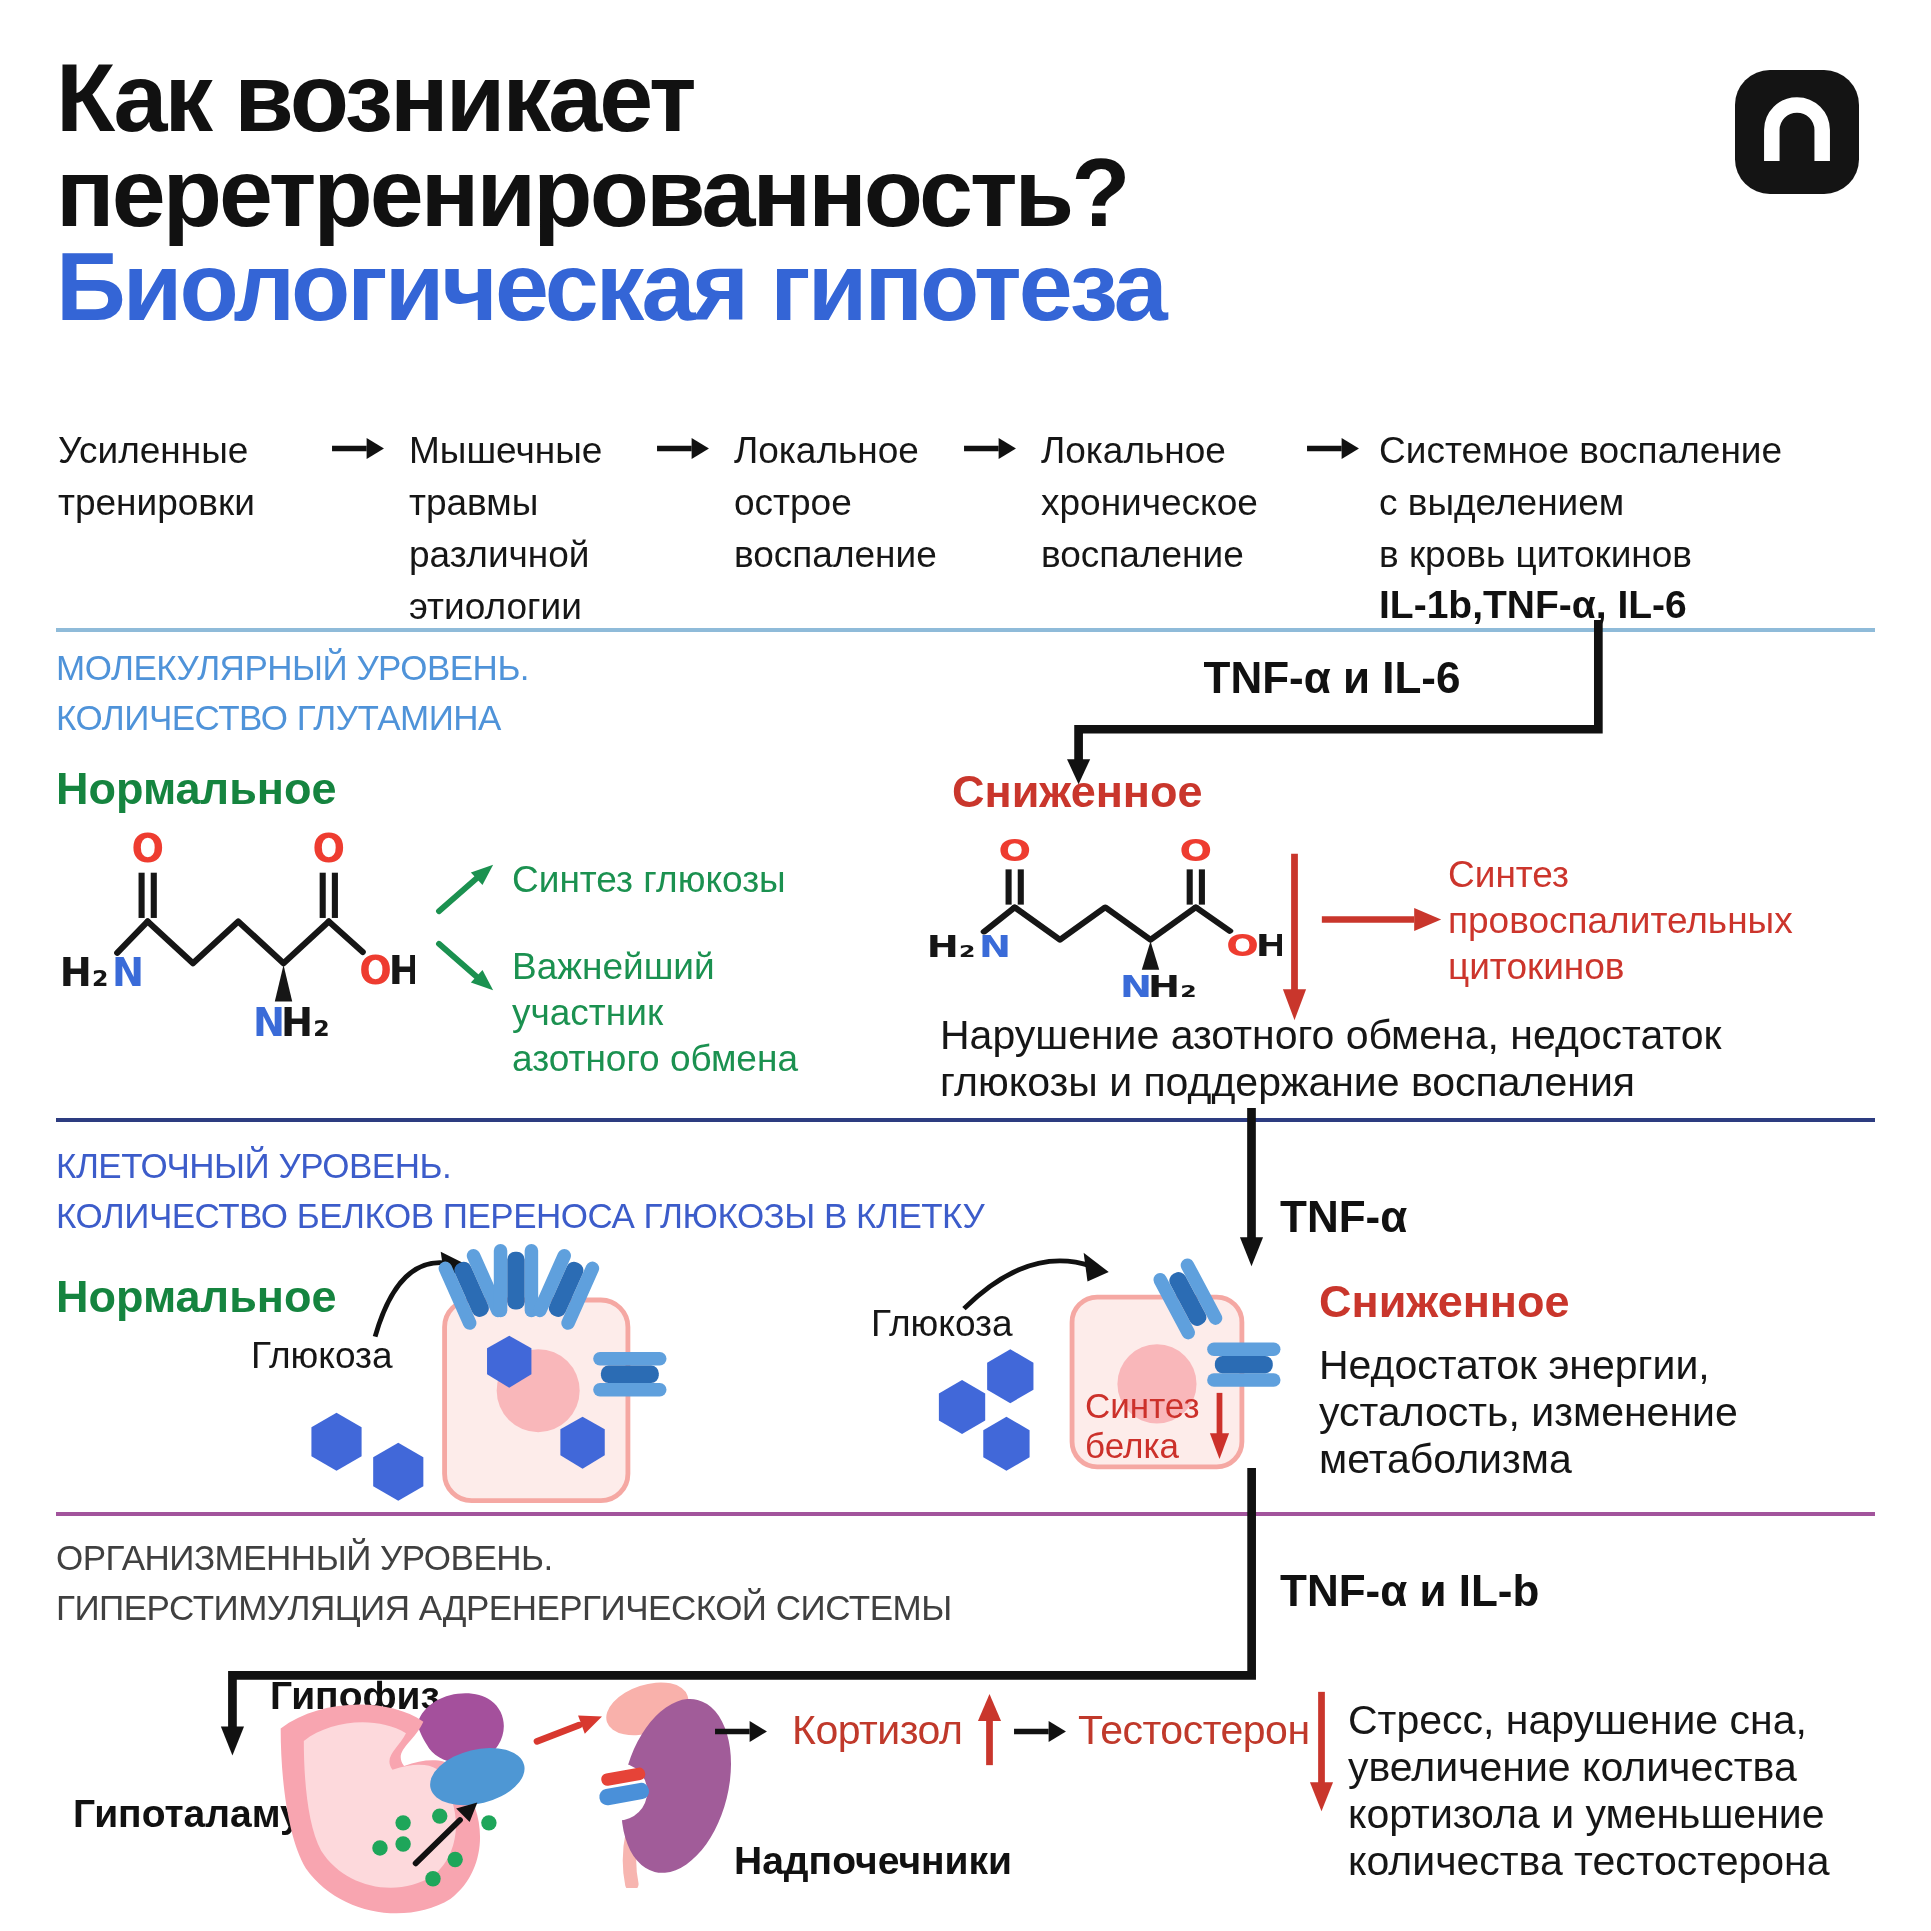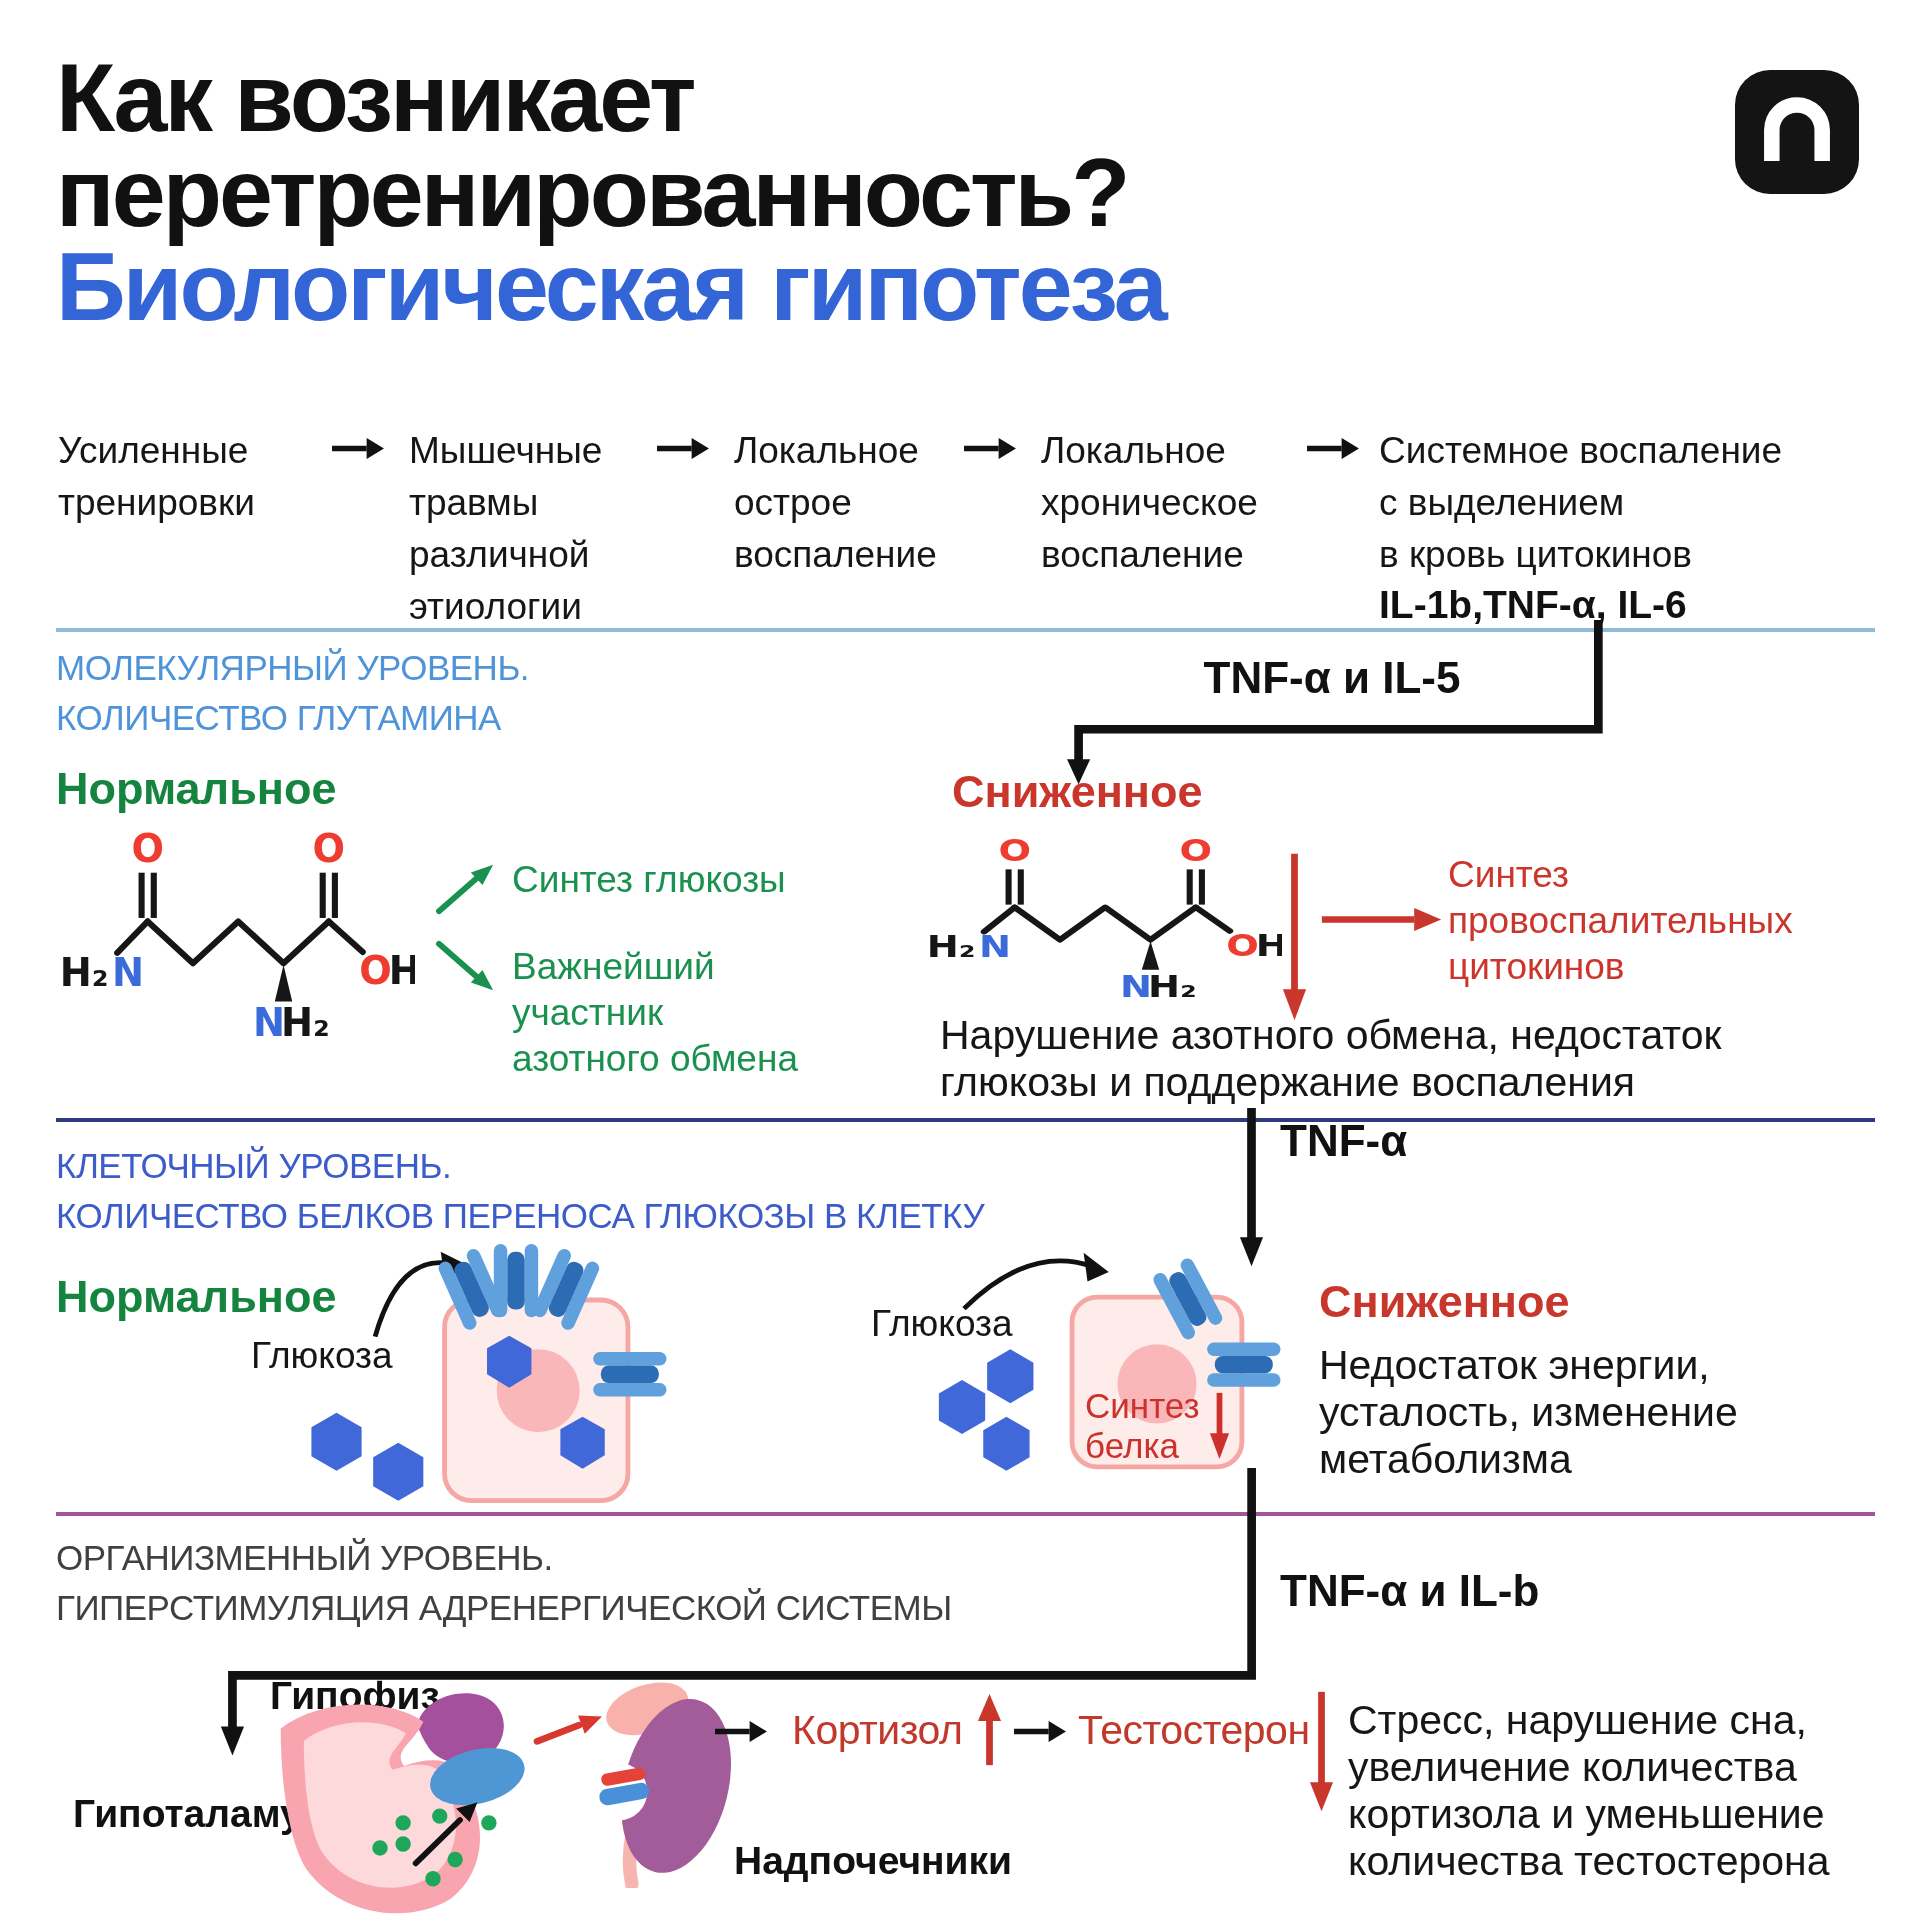--- a/index.html
+++ b/index.html
@@ -120,21 +120,21 @@
     <polygon points="62,54 51,33 39,46" fill="#1b9150"></polygon>
   </svg>
   <div class="abs note-green pre" style="left:512px;top:944px;">Важнейший
 участник
 азотного обмена</div>
 
   <svg class="abs" style="left:1067px;top:618px;" width="541" height="179" viewBox="0 0 560 185">
     <path d="M 550 2 V 115 H 12 V 148" fill="none" stroke="#111" stroke-width="9"></path>
     <polygon points="0,146 24,146 12,172" fill="#111"></polygon>
   </svg>
-  <div class="abs cyt-label" style="left:1110px;top:653px;width:444px;text-align:center;">TNF-α и IL-5</div>
+  <div class="abs cyt-label" style="left:1110px;top:653px;width:444px;text-align:center;">TNF-α и IL-6</div>
 
   <div class="abs state red" style="left:952px;top:766px;">Сниженное</div>
 
   <svg class="abs" style="left:925px;top:826px;" width="357" height="183" viewBox="0 0 410 270" preserveAspectRatio="none">
     <line x1="96" y1="64" x2="96" y2="116" stroke="#161616" stroke-width="7"></line>
     <line x1="110" y1="64" x2="110" y2="116" stroke="#161616" stroke-width="7"></line>
     <line x1="103" y1="120" x2="68" y2="156" stroke="#161616" stroke-width="8" stroke-linecap="round"></line>
     <polyline points="103,120 155,168 207,120 259,168 311,120" fill="none" stroke="#161616" stroke-width="8" stroke-linejoin="round" stroke-linecap="round"></polyline>
     <line x1="304" y1="64" x2="304" y2="116" stroke="#161616" stroke-width="7"></line>
     <line x1="318" y1="64" x2="318" y2="116" stroke="#161616" stroke-width="7"></line>
@@ -163,21 +163,21 @@
 цитокинов</div>
 
   <div class="abs body-42 pre" style="left:940px;top:1012px;">Нарушение азотного обмена, недостаток
 глюкозы и поддержание воспаления</div>
 
   <div class="abs divider div2" style="top:1118px;"></div>
   <svg class="abs" style="left:1236px;top:1106px;" width="31" height="164" viewBox="0 0 32 170">
     <line x1="16" y1="2" x2="16" y2="138" stroke="#111" stroke-width="9"></line>
     <polygon points="4,136 28,136 16,166" fill="#111"></polygon>
   </svg>
-  <div class="abs cyt-label" style="left:1280px;top:1116px;text-align:right;">TNF-α</div>
+  <div class="abs cyt-label" style="left:1280px;top:1192px;text-align:right;">TNF-α</div>
 
   <div class="abs sec-header sec2 pre" style="left:56px;top:1141px;">КЛЕТОЧНЫЙ УРОВЕНЬ.
 КОЛИЧЕСТВО БЕЛКОВ ПЕРЕНОСА ГЛЮКОЗЫ В КЛЕТКУ</div>
   <div class="abs state green" style="left:56px;top:1271px;">Нормальное</div>
 
   <div class="abs flow-step" style="left:251px;top:1330px;">Глюкоза</div>
 
   <svg class="abs" style="left:290px;top:1244px;" width="396" height="275" viewBox="0 0 410 285">
     <path d="M 88 96 Q 112 12 164 20" fill="none" stroke="#111" stroke-width="5"></path>
     <polygon points="184,22 156,8 160,36" fill="#111"></polygon>

